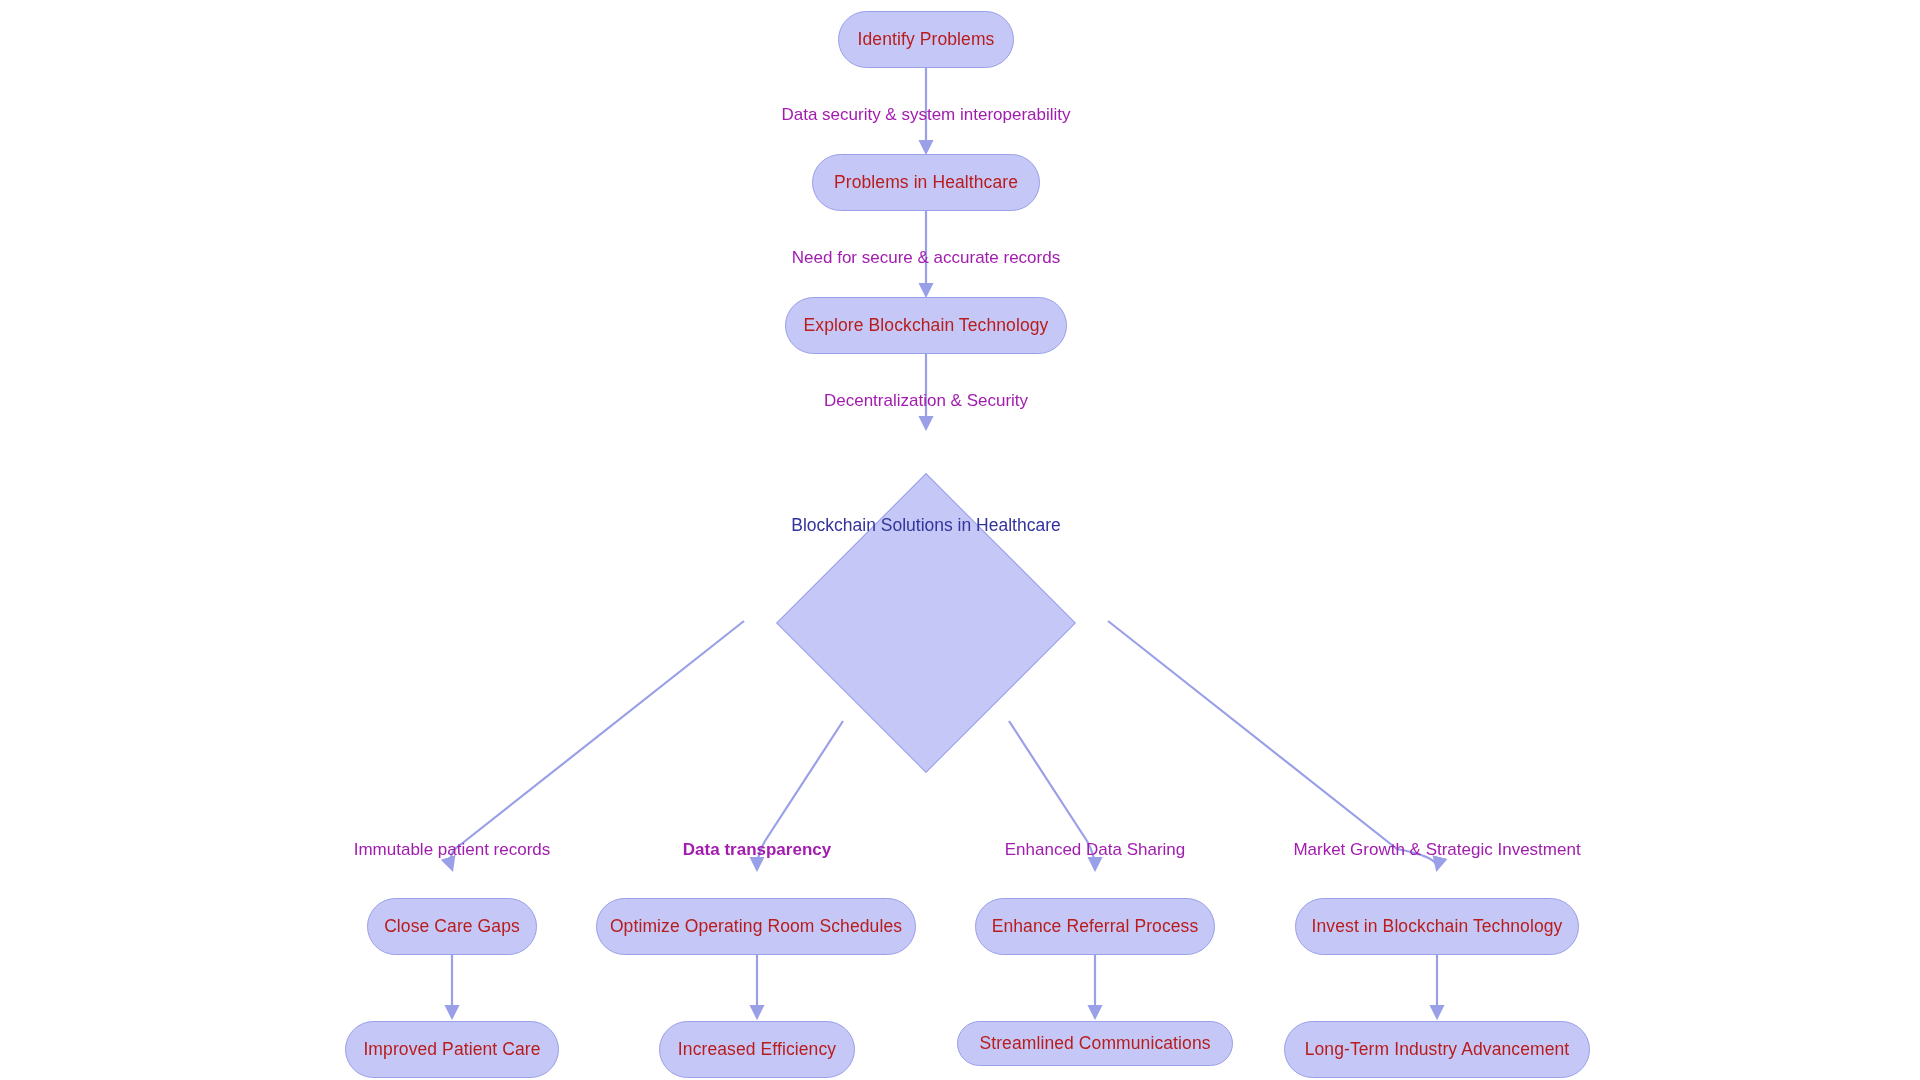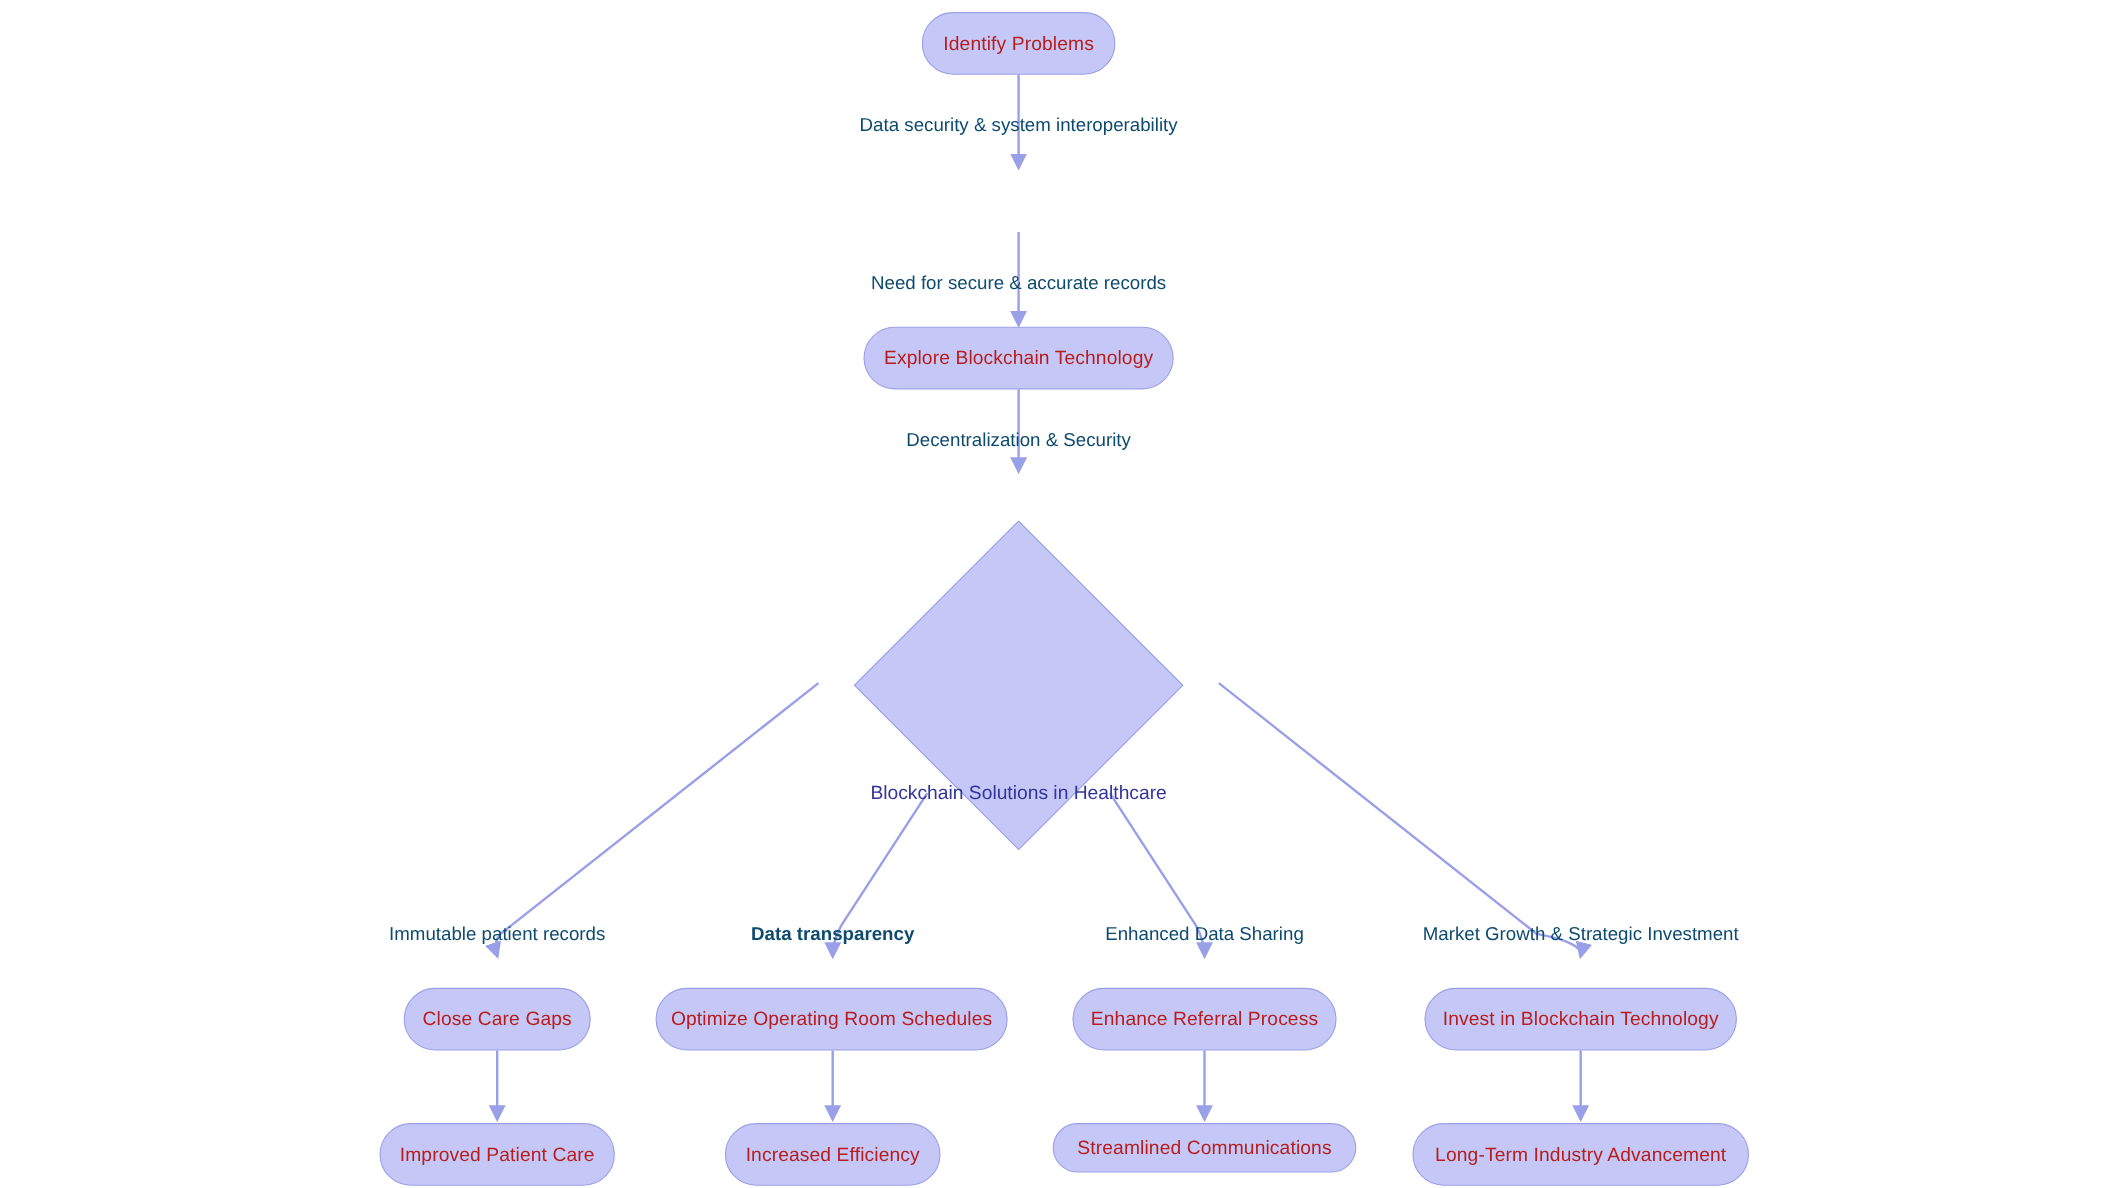--- a/index.html
+++ b/index.html
@@ -42,21 +42,21 @@
     z-index: 3;
   }
   .node-label {
     display: block;
     line-height: 1;
   }
   .diamond {
     position: absolute;
     z-index: 2;
     display: flex;
-    align-items: flex-end;
+    align-items: flex-start;
     justify-content: center;
   }
   .diamond .diamond-shape {
     position: absolute;
     left: 0;
     top: 0;
     width: 100%;
     height: 100%;
     background: #c5c8f7;
     border: 1.3px solid #9aa0e8;
@@ -66,21 +66,21 @@
   .diamond .diamond-label {
     position: relative;
     z-index: 1;
     color: #33339c;
     font-size: 17.5px;
     white-space: nowrap;
     line-height: 1;
   }
   .edge-label {
     position: absolute;
-    color: #0c4a6e;
+    color: #a21caf;
     font-size: 17px;
     white-space: nowrap;
     transform: translate(-50%, -50%);
     z-index: 4;
     background: transparent;
     line-height: 1;
   }
 </style>
 </head>
 <body>
@@ -106,20 +106,23 @@
     <line x1="452" y1="955" x2="452" y2="1017" stroke="#9aa0e8" stroke-width="2.2" marker-end="url(#arrow)"></line>
     <line x1="757" y1="955" x2="757" y2="1017" stroke="#9aa0e8" stroke-width="2.2" marker-end="url(#arrow)"></line>
     <line x1="1095" y1="955" x2="1095" y2="1017" stroke="#9aa0e8" stroke-width="2.2" marker-end="url(#arrow)"></line>
     <line x1="1437" y1="955" x2="1437" y2="1017" stroke="#9aa0e8" stroke-width="2.2" marker-end="url(#arrow)"></line>
   </svg>
 
   <div class="node" style="left:838px; top:11px; width:176px; height:57px;">
     <span class="node-label">Identify Problems</span>
   </div>
 
+  <div class="node" style="left:812px; top:154px; width:228px; height:57px;">
+    <span class="node-label">Problems in Healthcare</span>
+  </div>
 
   <div class="node" style="left:785px; top:297px; width:282px; height:57px;">
     <span class="node-label">Explore Blockchain Technology</span>
   </div>
 
   <div class="diamond" style="left:820px; top:517px; width:212px; height:212px;">
     <span class="diamond-shape"></span>
     <span class="diamond-label">Blockchain Solutions in Healthcare</span>
   </div>
 

